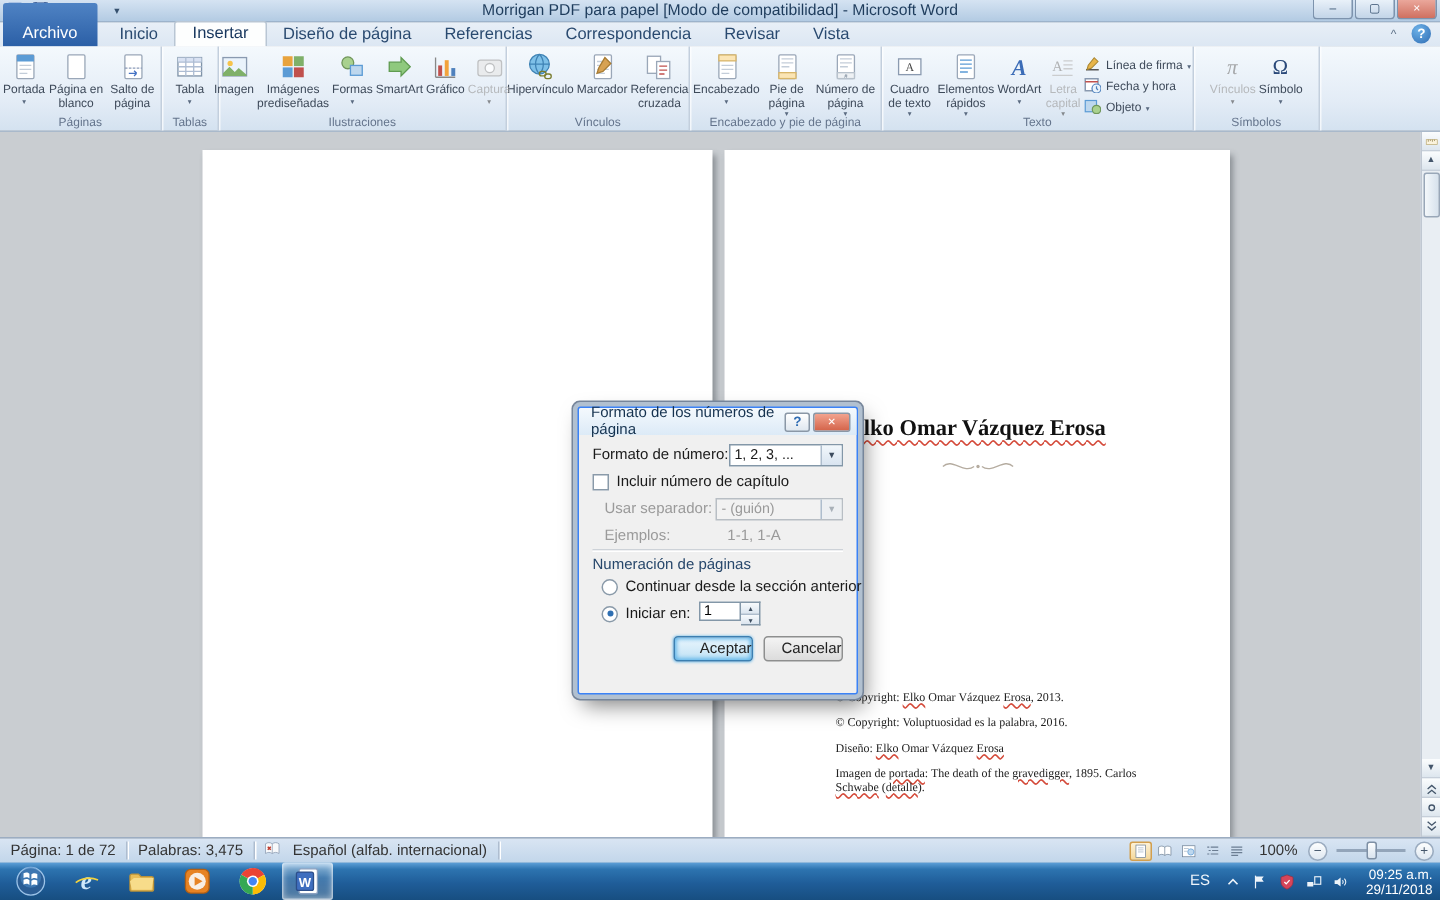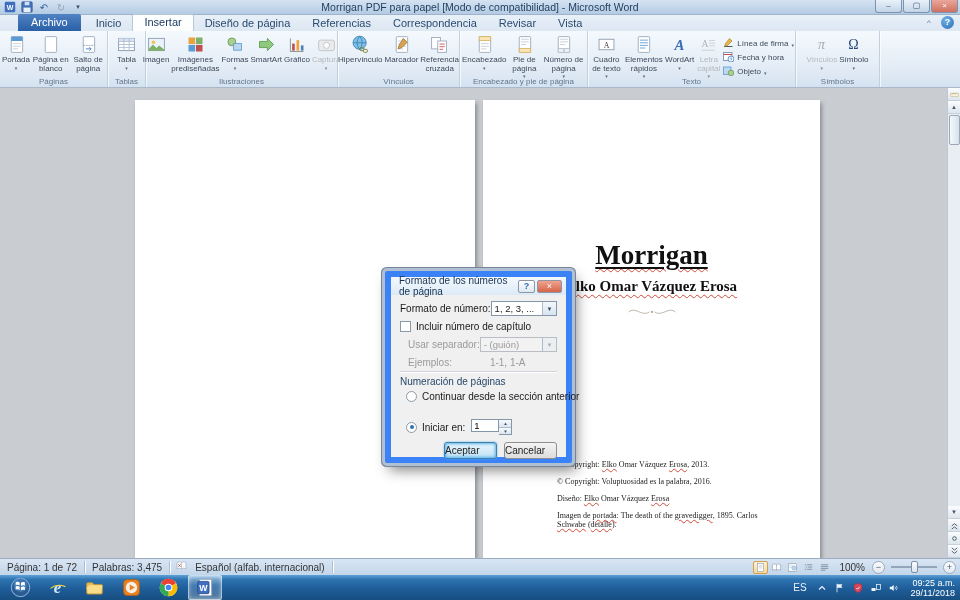--- a/index.html
+++ b/index.html
@@ -18,21 +18,21 @@
   #winbtns{position:absolute;right:2px;top:0;display:flex;gap:1px}
   .winbtn{width:27px;height:13px;border:1px solid #7d93ad;border-top:none;border-radius:0 0 3px 3px;
     background:linear-gradient(#e9f1f9,#c3d5e8);font-size:8px;line-height:11px;text-align:center;color:#35506e}
   .winbtn.close{background:linear-gradient(#eaa79b,#cf7060);color:#fff}
 
   
   #tabrow{position:absolute;left:0;top:15px;width:960px;height:16px;
     background:linear-gradient(#e8eff7,#dce7f3);display:flex;align-items:flex-end}
   .tab{font-size:11px;color:#2a4a70;padding:1px 11px 2px;white-space:nowrap}
   .tab.file{background:linear-gradient(#4f83c4,#2b5fa6);color:#fff;border-radius:2px 2px 0 0;
-    padding:2px 13px 3px;margin-right:4px;margin-left:18px}
+    padding:14px 13px 3px;margin-right:4px;margin-left:2px}
   .tab.active{background:#fdfefe;border:1px solid #b9c6d4;border-bottom:none;border-radius:2px 2px 0 0;
     color:#17365d;padding:1px 11px 3px}
   #tab-right{margin-left:auto;display:flex;align-items:center;gap:5px;padding:0 6px 2px}
   #min-ribbon{font-size:8px;color:#5e7187;width:14px;text-align:center}
   #help-btn{width:13px;height:13px;border-radius:50%;background:radial-gradient(circle at 35% 30%,#6db2e8,#2f6cb3);
     color:#fff;font-size:9px;font-weight:bold;text-align:center;line-height:13px}
 
   
   #ribbon{position:absolute;left:0;top:31px;width:960px;height:57px;
     background:linear-gradient(#f4f9fd,#e3ecf6 65%,#d4e2f0);border-bottom:1px solid #a9b9cb}
@@ -75,21 +75,21 @@
     border-left:1px solid #c0c8d2;display:flex;flex-direction:column;align-items:center}
   .sb-btn{width:13px;height:13px;display:flex;align-items:center;justify-content:center;
     font-size:6px;color:#44566b;background:linear-gradient(#fbfdfe,#dde6ee);border-bottom:1px solid #c6cfda}
   .sb-btn svg{width:11px;height:11px}
   #sb-thumb{width:11px;height:30px;margin-top:1px;border:1px solid #99a7b8;border-radius:2px;
     background:linear-gradient(90deg,#f4f8fb,#d6e1ec)}
   #sb-spacer{flex:1}
 
   
   #dialog{position:absolute;left:385px;top:183px;width:187px;height:192px;background:#f0f0f0;
-    border:6px solid #3b82f6;border-radius:2px;z-index:50;
+    border:1px solid #3b82f6;border-radius:2px;z-index:50;
     box-shadow:0 0 0 3px rgba(184,198,214,.9),0 0 0 4px #76859a,4px 7px 14px rgba(0,0,0,.5);
     font-size:10px;color:#1a1a1a}
   #dlg-title{height:18px;background:linear-gradient(#f4f9fd,#dceaf7);display:flex;align-items:center;
     padding:0 4px 0 8px;border-radius:2px 2px 0 0}
   #dlg-title .ttl{flex:1;font-size:10px;color:#15324f}
   .dlg-sysbtn{width:17px;height:13px;border:1px solid #8a97a6;border-radius:2px;margin-left:2px;
     font-size:9px;line-height:11px;text-align:center;background:linear-gradient(#fff,#dfe7ef)}
   .dlg-sysbtn.help{color:#2f6cb3;font-weight:bold}
   .dlg-sysbtn.close{background:linear-gradient(#f2a38f,#d4644a);color:#fff;width:25px}
   #dlg-body{padding:6px 9px 0}
@@ -111,21 +111,21 @@
   #dlg-sep{border-top:1px solid #cdd2d8;border-bottom:1px solid #fff;margin:2px 0 3px}
   #grp-label{color:#27476b;margin-bottom:4px}
   .spinbox{display:flex;margin-left:6px}
   .spinbox input{width:28px;height:13px;border:1px solid #8397a8;font-size:9.5px;padding:0 2px;
     font-family:"Liberation Sans",sans-serif}
   .spin{display:flex;flex-direction:column;border:1px solid #8397a8;border-left:none}
   .spin span{width:12px;height:7px;font-size:4.5px;line-height:7px;text-align:center;color:#3c4c5e;
     background:linear-gradient(#f7fafc,#dbe5ef)}
   .spin span+span{border-top:1px solid #aebdcd}
   #dlg-buttons{display:flex;justify-content:flex-end;gap:7px;padding:7px 9px 0}
-  .dlg-btn{min-width:53px;height:17px;font-size:10px;text-align:left;line-height:15px;border-radius:3px;
+  .dlg-btn{min-width:53px;height:17px;font-size:10px;text-align:right;line-height:15px;border-radius:3px;
     border:1px solid #8e8f8f;background:linear-gradient(#f4f4f4,#dcdcdc);color:#222}
   .dlg-btn.primary{border:1px solid #3c7fb1;background:linear-gradient(#ebf6fd,#c0e2f5);
     box-shadow:0 0 3px 1px #59b2e8 inset,0 0 2px #59b2e8}
 
   
   #statusbar{position:absolute;left:0;top:558px;width:960px;height:17px;
     background:linear-gradient(#d9e5f3,#c2d6ea);border-top:1px solid #9cadc2;
     display:flex;align-items:center;font-size:10px;color:#333}
   .st-item{padding:0 7px;white-space:nowrap}
   .st-div{width:1px;height:12px;background:#aebdd0;box-shadow:1px 0 0 #fff}
@@ -442,23 +442,20 @@
         </div>
         <div class="rlabel" data-interactable="false">Símbolos</div>
       </div>
     </div>
 </div>
 
 <div id="docarea" data-interactable="false">
   <div class="page" id="page-left" data-interactable="true"></div>
 
   <div class="page" id="page-right" data-interactable="true">
-    <div class="doc-title" data-interactable="false">
-      <span class="wavy"><span class="solid">Morrigan</span></span>
-    </div>
     <div class="doc-author" data-interactable="false">
       <span class="wavy">Elko Omar Vázquez Erosa</span>
     </div>
     <div id="flourish" data-interactable="false">
       <svg width="52" height="12" viewBox="0 0 60 12">
           <path d="M3 6c7-7 16 6 24 0M57 6c-7-7-16 6-24 0" stroke="#b5aca0" stroke-width="1" fill="none"></path>
           <circle cx="30" cy="6" r="1.3" fill="#b5aca0"></circle>
         </svg>
     </div>
     <div id="copyright" data-interactable="false">
@@ -521,21 +518,21 @@
           <span class="cval" data-interactable="false">-    (guión)</span>
           <span class="carr" data-interactable="false">▼</span>
         </span>
       </div>
       <div class="drow" style="padding-left:8px;margin-bottom:3px">
         <span class="dlabel dis" data-interactable="false">Ejemplos:</span>
         <span class="dvalue dis" style="margin-left:38px" data-interactable="false">1-1, 1-A</span>
       </div>
       <div id="dlg-sep" data-interactable="false"></div>
       <div id="grp-label" data-interactable="false">Numeración de páginas</div>
-      <div class="drow" style="padding-left:6px;margin-bottom:17px">
+      <div class="drow" style="padding-left:6px;margin-bottom:4px">
         <span class="radio" data-interactable="true"></span>
         <span class="dlabel" data-interactable="false">Continuar desde la sección anterior</span>
       </div>
       <div class="drow" style="padding-left:6px;margin-bottom:0">
         <span class="radio sel" data-interactable="true"></span>
         <span class="dlabel" data-interactable="false">Iniciar en:</span>
         <span class="spinbox">
           <input data-interactable="true" value="1" style="">
           <span class="spin" data-interactable="true">
             <span data-interactable="true">▲</span>

